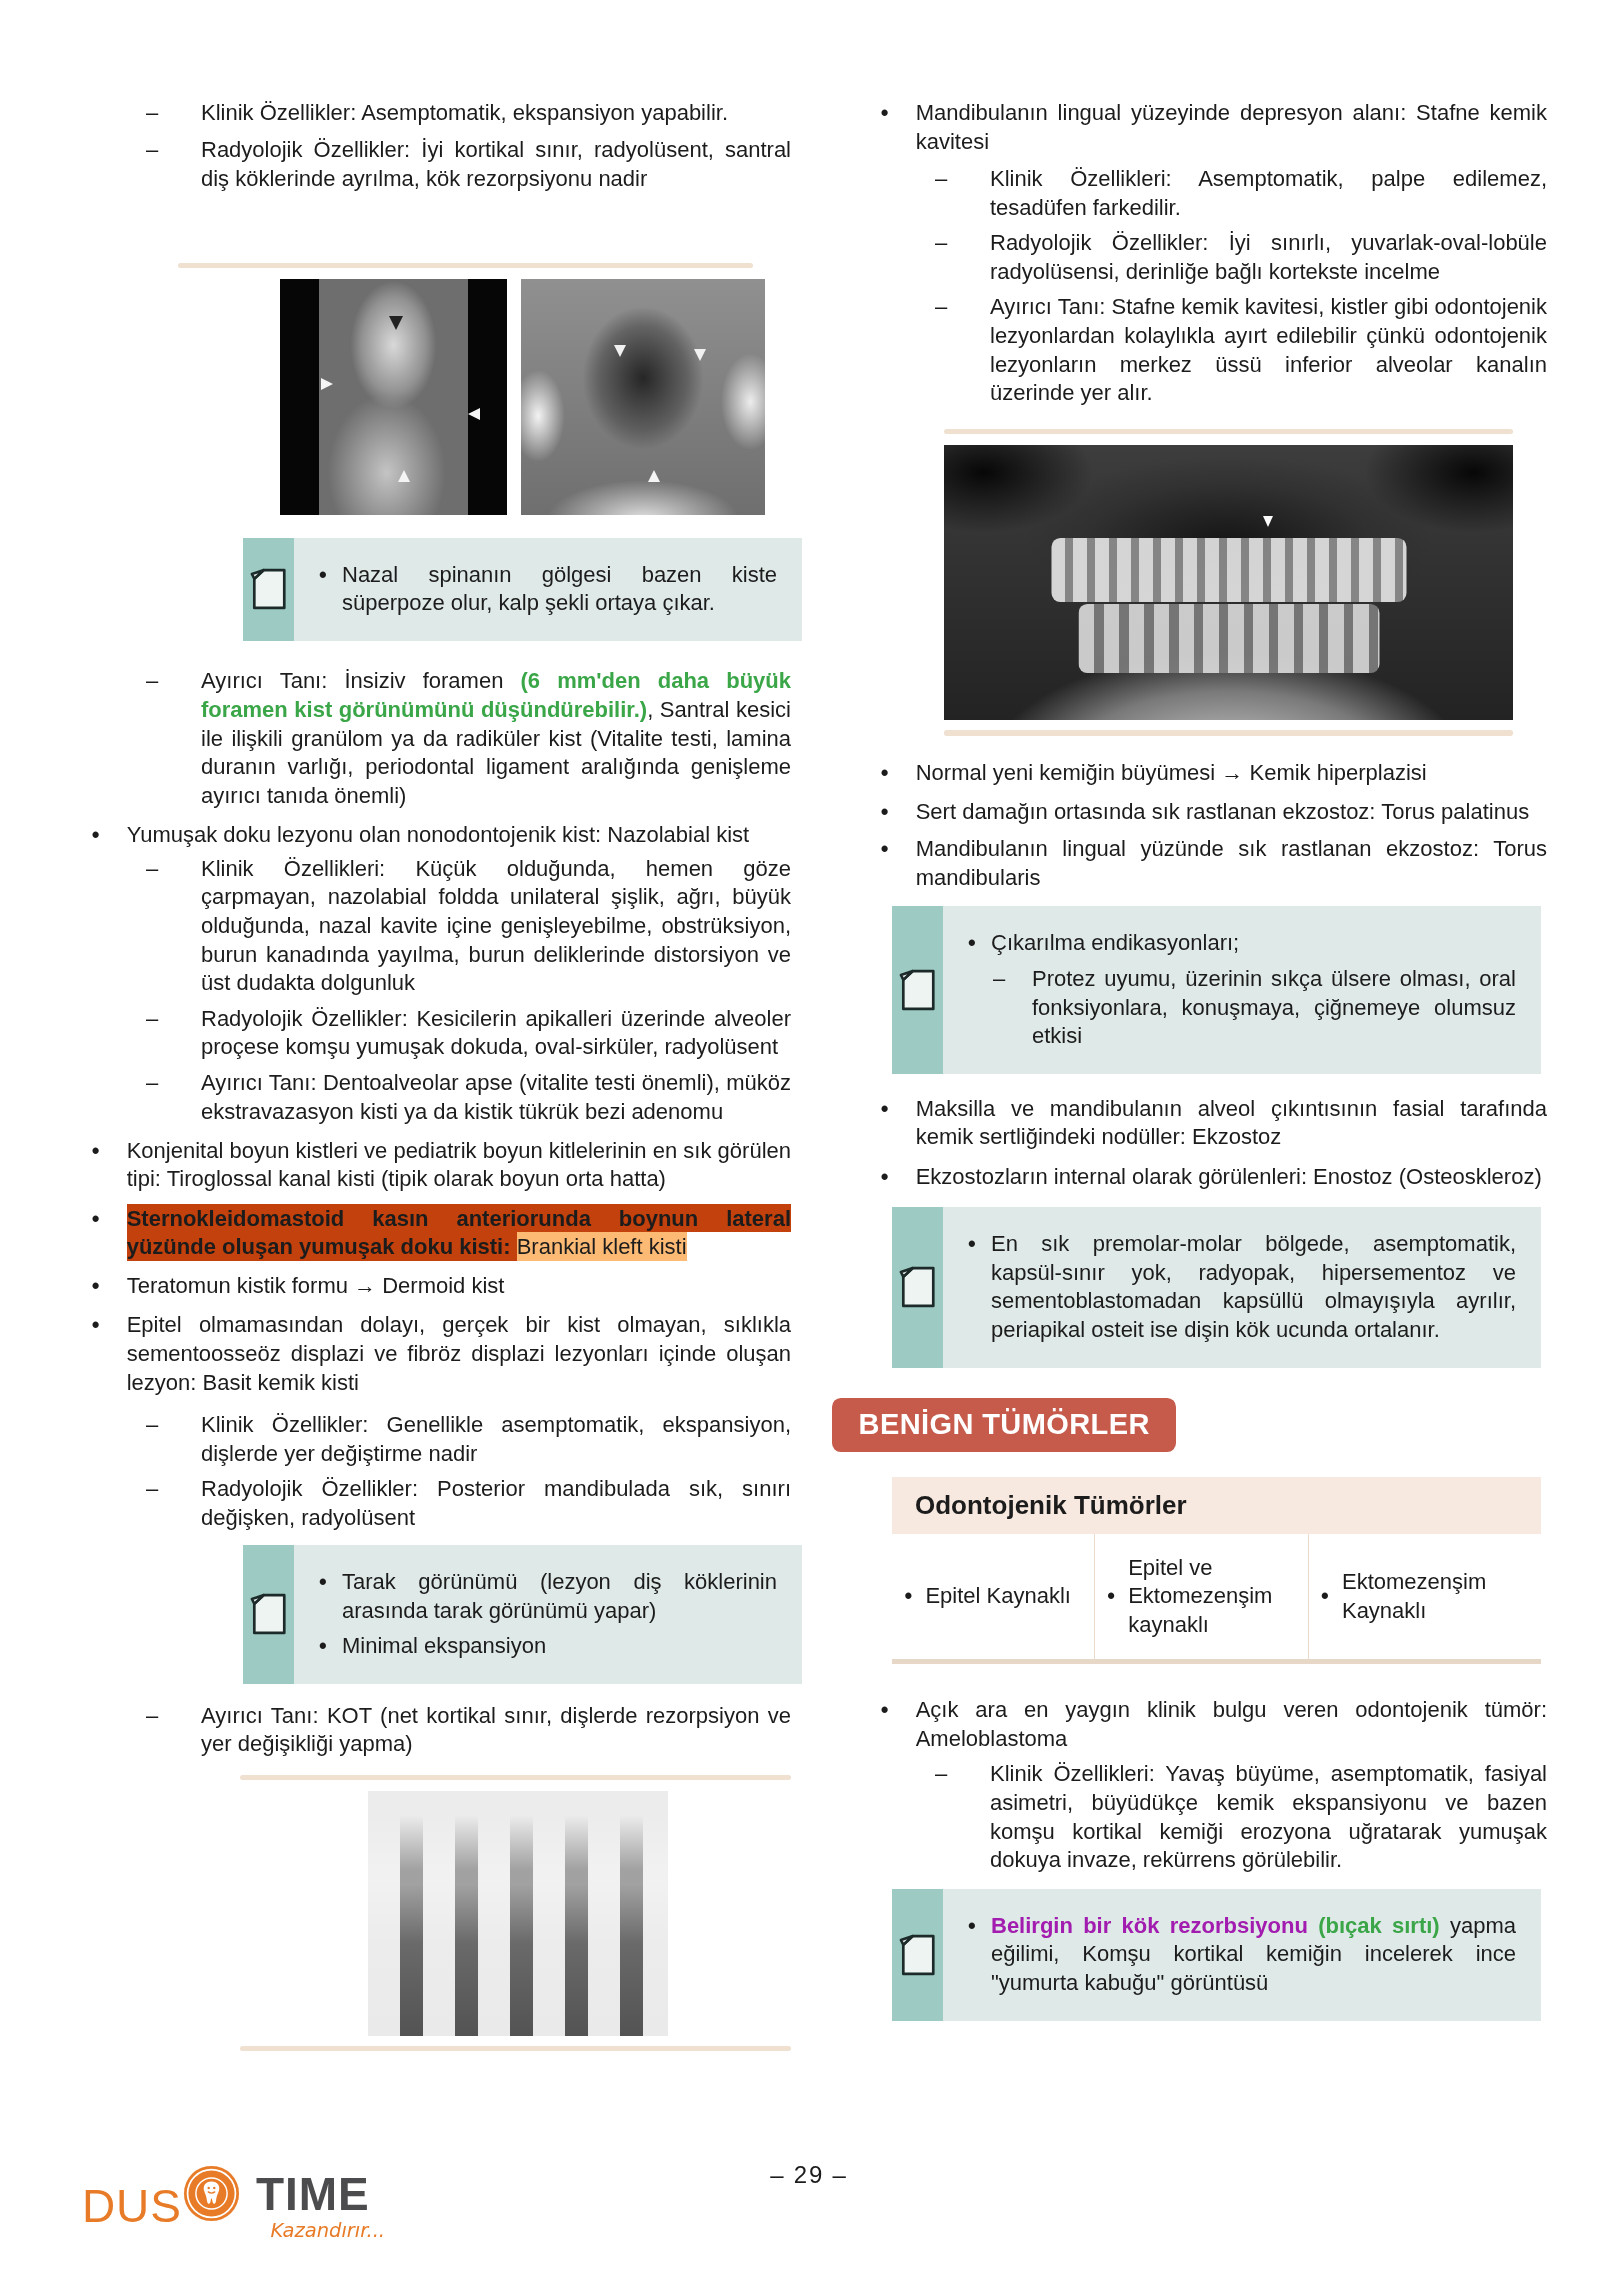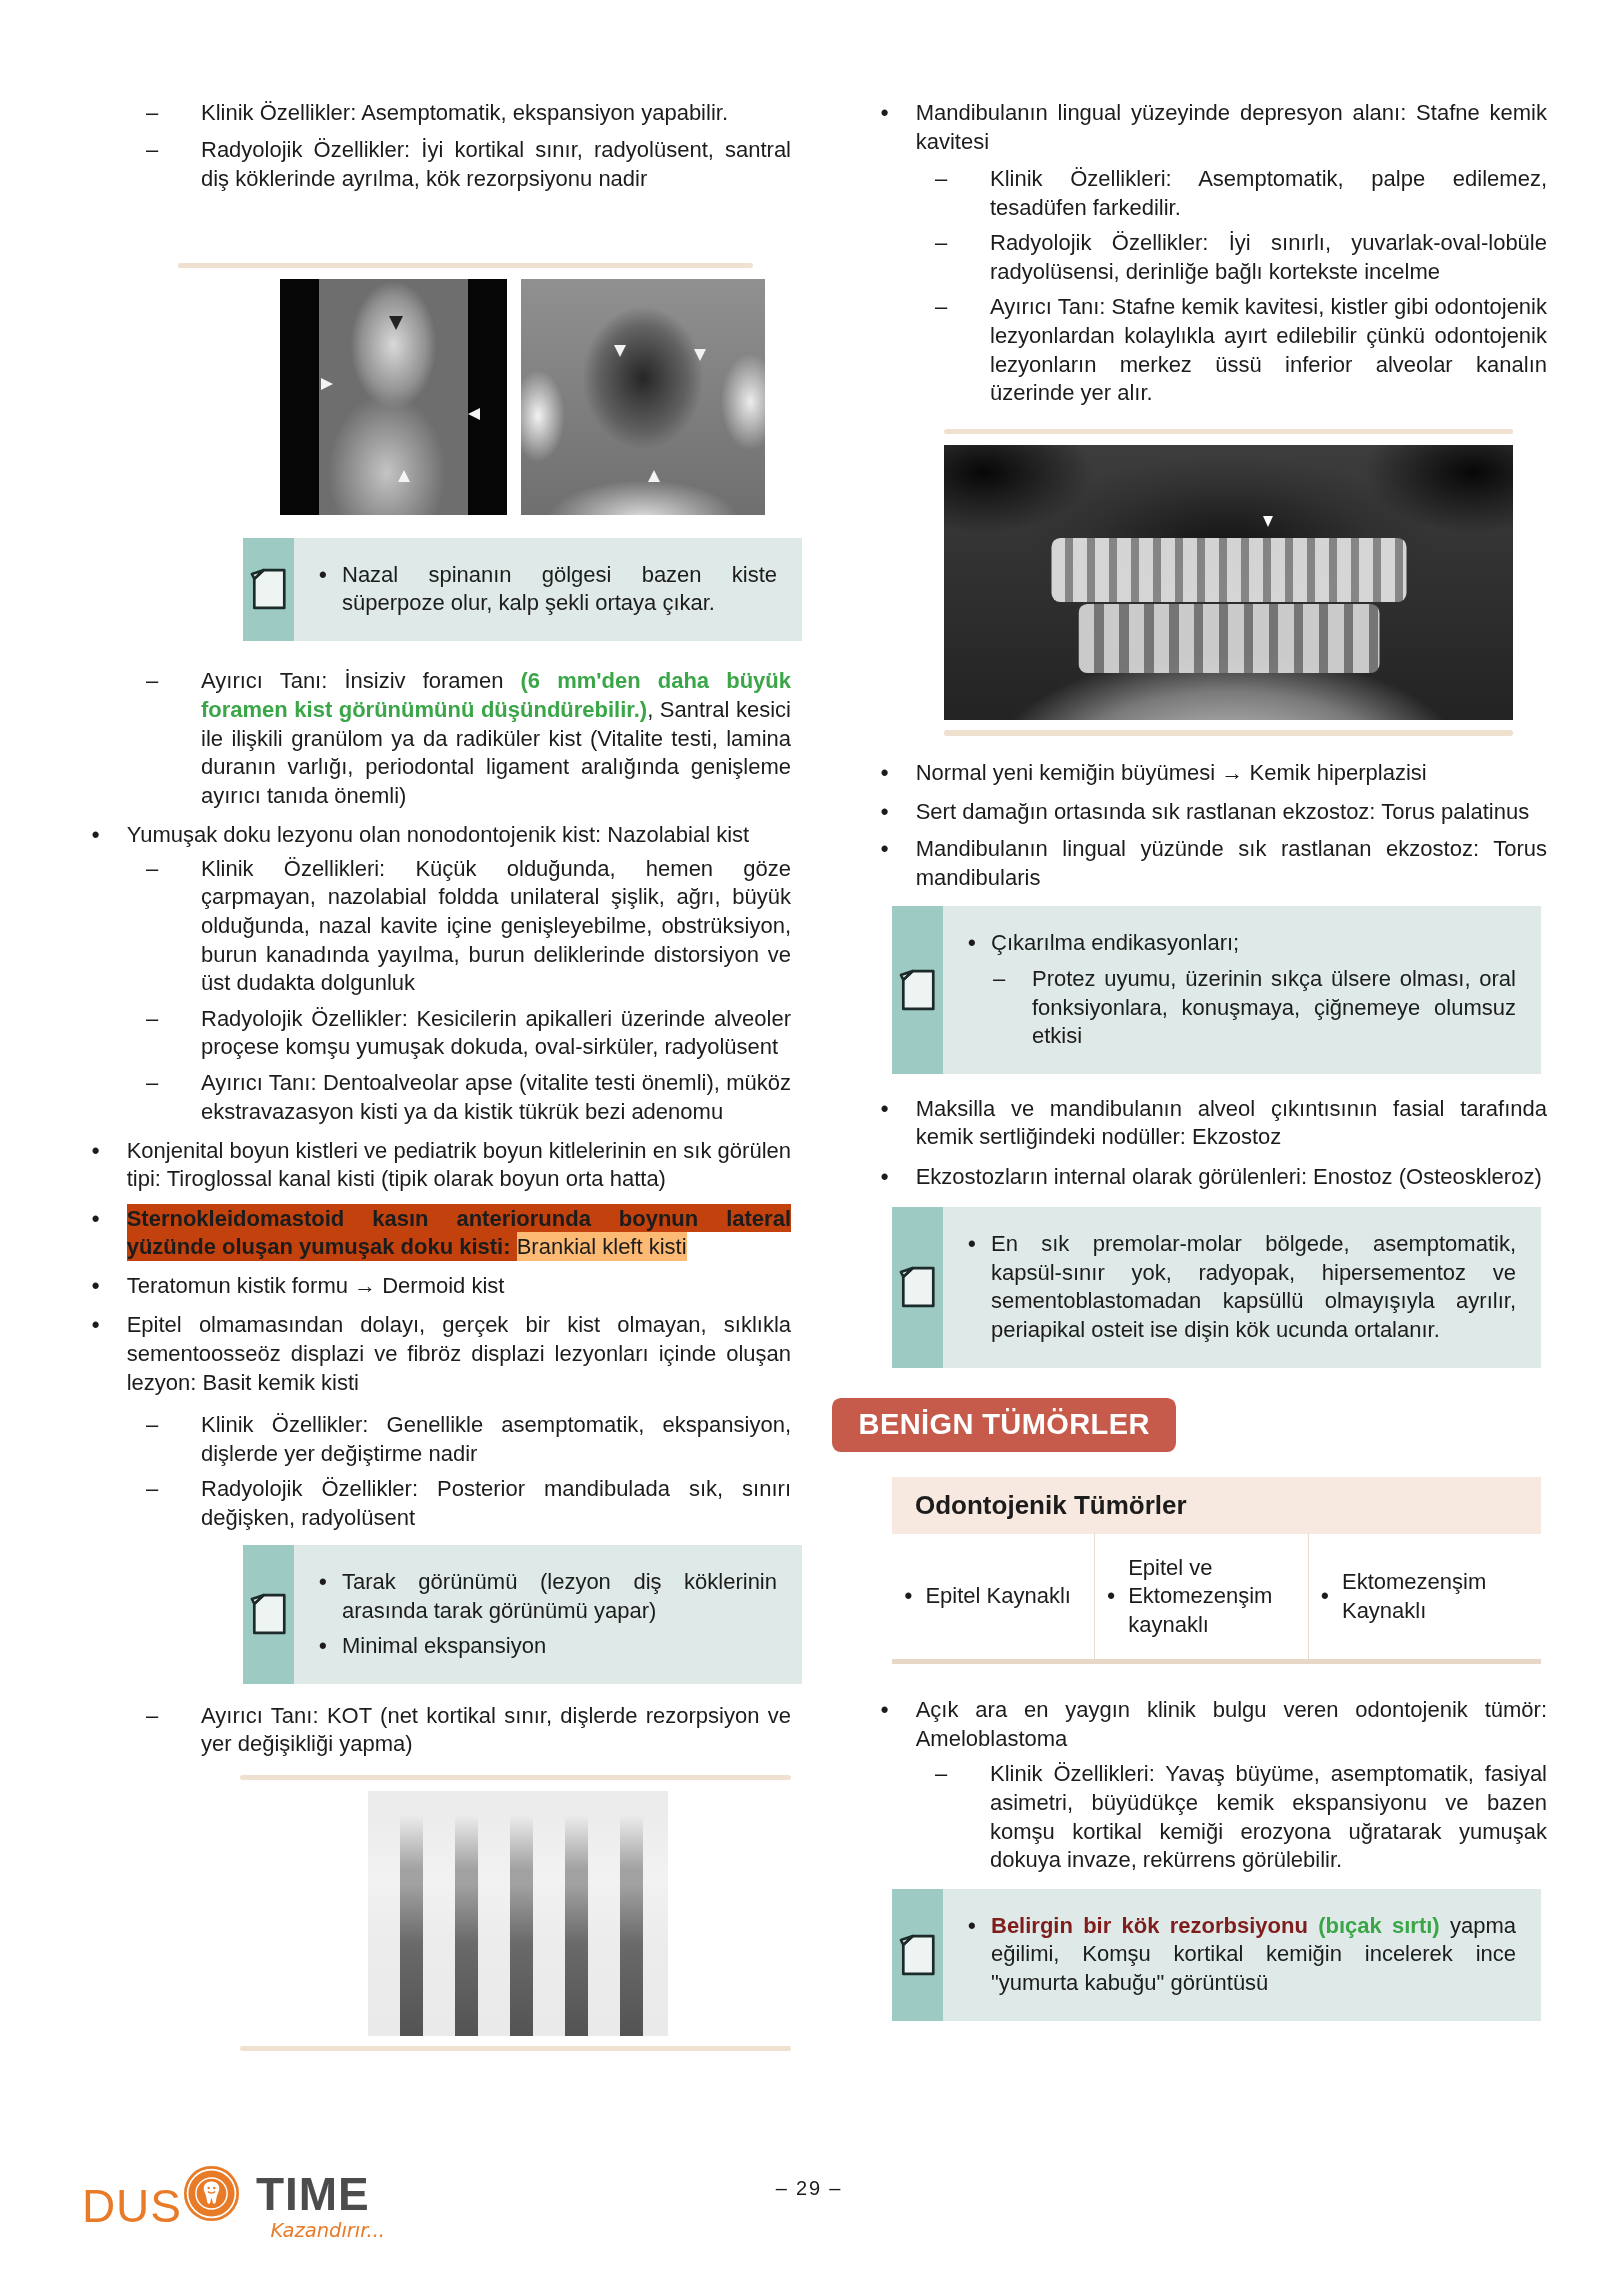--- a/index.html
+++ b/index.html
@@ -17,21 +17,21 @@
 
   
   .para{display:flex;font-size:22px;line-height:1.3;}
   .para .marker{flex:0 0 auto;font-weight:700;}
   .p-bullet .marker{width:35px;padding-left:2.7px;}
   .p-dash{padding-left:57px;}
   .p-dash .marker{width:55px;font-weight:400;}
   .ptext{flex:1;text-align:justify;}
   .s-b{font-weight:400;}
   .s-gb{font-weight:700;color:#3aa648;}
-  .s-rb{font-weight:700;color:#7f1d1d;}
+  .s-rb{font-weight:700;color:#a21caf;}
   .s-hb{font-weight:700;background:#c2410c;padding:1.8px 0;box-decoration-break:clone;-webkit-box-decoration-break:clone;}
   .s-hn{background:#fdba74;padding:1.8px 0;box-decoration-break:clone;-webkit-box-decoration-break:clone;}
 
   .mb6{margin-bottom:5.3px;}.mb8{margin-bottom:7px;}.mb10{margin-bottom:8.9px;}
   .mb12{margin-bottom:10.6px;}.mb14{margin-bottom:12.4px;}.mb16{margin-bottom:14px;}
   .mb18{margin-bottom:16px;}.mb20{margin-bottom:17.7px;}.mb24{margin-bottom:21px;}
   .mb26{margin-bottom:23px;}.mb28{margin-bottom:25px;}.mb30{margin-bottom:26.6px;}
   .mb34{margin-bottom:30px;}.mb36{margin-bottom:32px;}
 
   
@@ -125,21 +125,21 @@
   .logo-dus{color:#e87b27;font-weight:400;font-size:46px;letter-spacing:0.9px;line-height:1;margin-top:12px;}
   .logo-circle{
     width:55px;height:55px;border-radius:50%;
     background:#e87b27;margin:-5.3px 1.8px 0 1.8px;
     display:flex;align-items:center;justify-content:center;
     box-shadow:inset 0 0 0 2.7px #e87b27, inset 0 0 0 4.4px #ffffff;
   }
   .logo-right{display:flex;flex-direction:column;align-items:center;line-height:1;}
   .logo-time{color:#4c4c4e;font-weight:700;font-size:46px;letter-spacing:0.9px;}
   .logo-tag{color:#e87b27;font-style:italic;font-size:19.5px;margin:3.5px 0 0 30px;font-family:"DejaVu Sans",sans-serif;}
-  .pagenum{position:absolute;left:50%;bottom:70px;transform:translateX(-50%);font-size:20px;letter-spacing:1.8px;}
+  .pagenum{position:absolute;left:50%;bottom:81px;transform:translateX(-50%);font-size:24px;letter-spacing:1.8px;}
 </style>
 </head>
 <body>
 
 <div class="page">
   <div class="columns">
 
     <div class="col col-left">
 
       <div class="para p-dash mb10">

